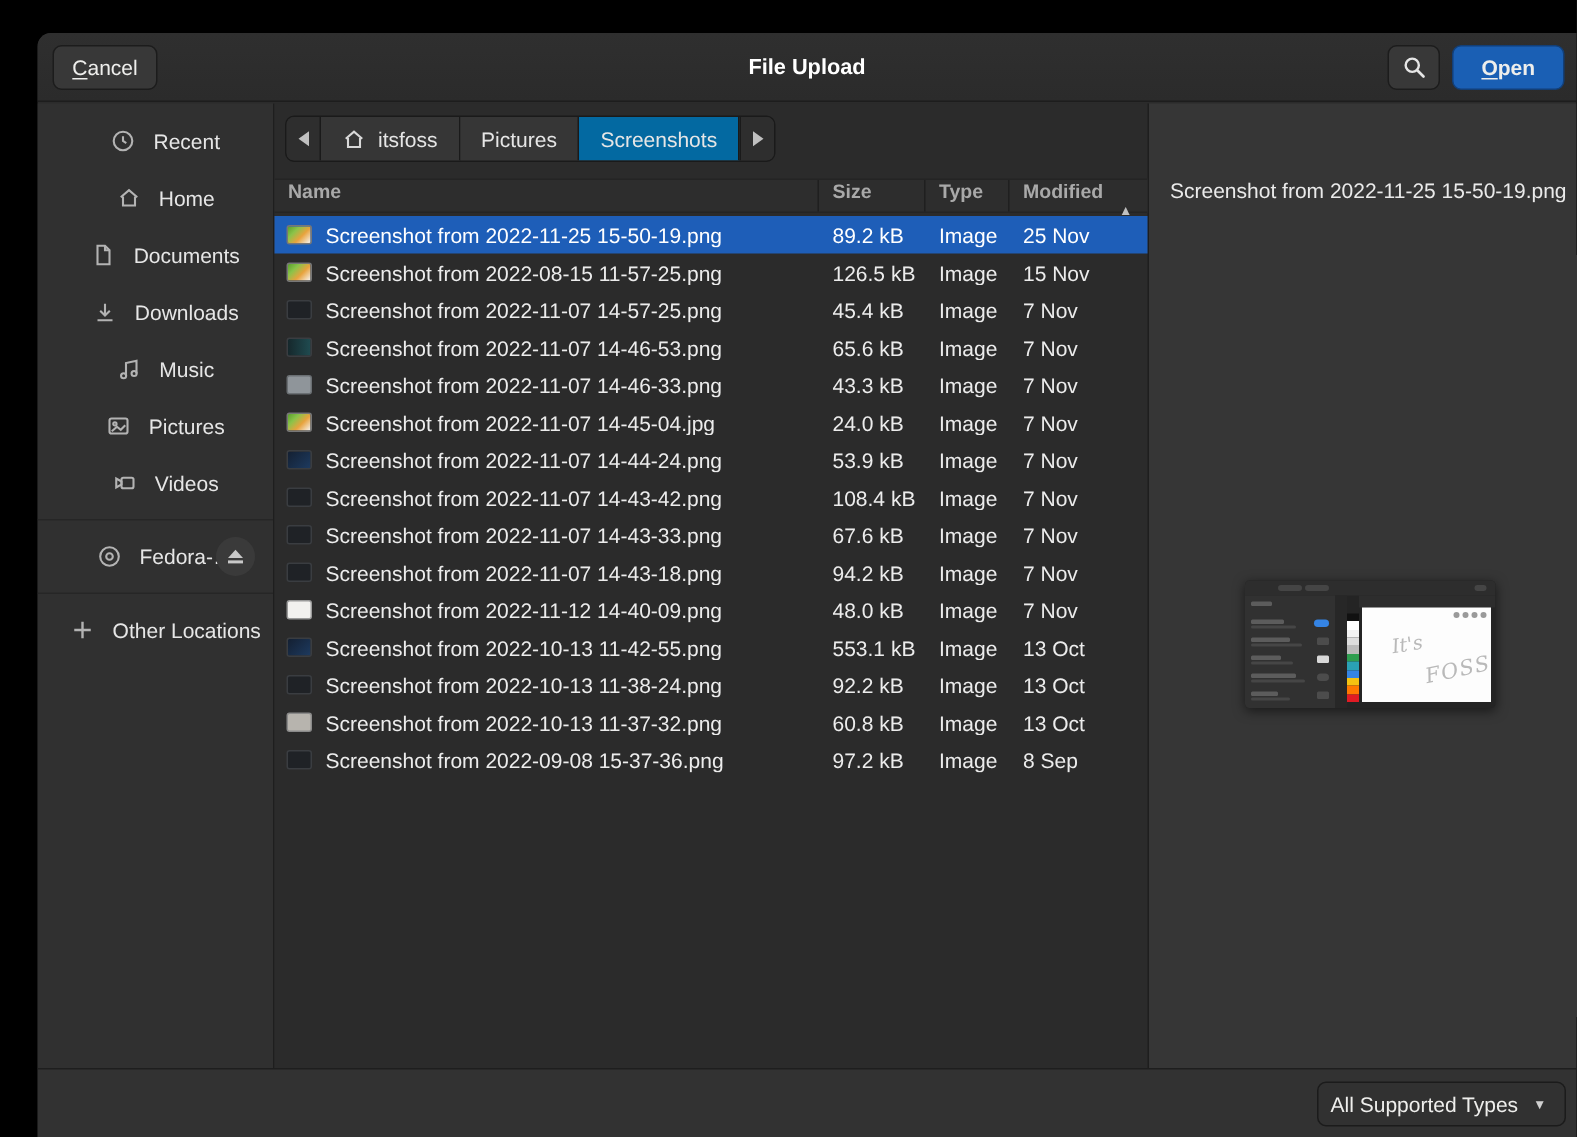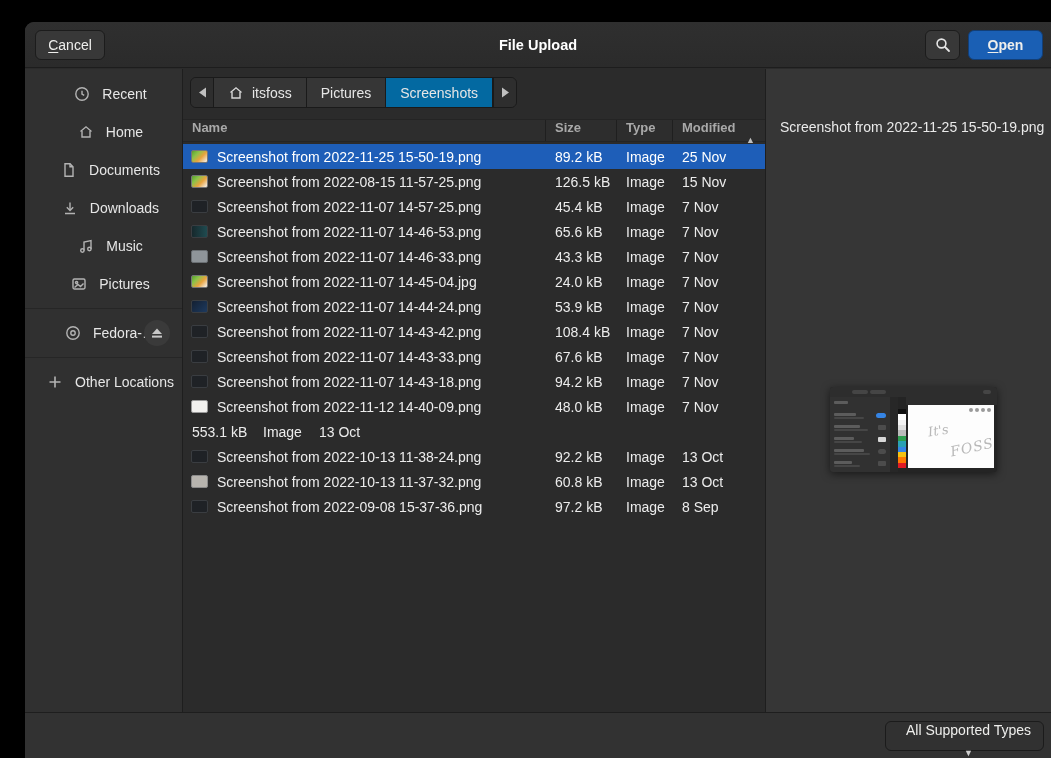--- a/index.html
+++ b/index.html
@@ -112,24 +112,24 @@
   .pt-dots span { width:4px; height:4px; border-radius:50%; background:#9a9a9a; display:block; }
   .pt-ink1 { position:absolute; left:20px; top:18px; color:#b9b9b9; font-size:13px;
     font-style:italic; transform:rotate(-9deg); font-family:"DejaVu Serif",serif; }
   .pt-ink2 { position:absolute; left:42px; top:34px; color:#b9b9b9; font-size:14px;
     font-style:italic; transform:rotate(-12deg); letter-spacing:1px;
     font-family:"DejaVu Serif",serif; }
 
   
   .actionbar { position:absolute; left:0; bottom:0; width:100%; height:46px;
     background:#323232; border-top:1px solid #1e1e1e; }
-  .filter-btn { position:absolute; right:7px; top:8px; height:30px; padding:0 12px 0 20px;
+  .filter-btn { position:absolute; right:7px; top:8px; height:30px; padding:0 12px 0 8px;
     display:flex; align-items:center; gap:10px; background:#313131;
     border:1px solid #1b1b1b; border-radius:6px; color:#eeeeec; font-size:14px;
-    cursor:pointer;flex-direction:column; }
+    cursor:pointer; }
   .filter-btn .arr { font-size:9px; color:#d0d0d0; }
 </style>
 </head>
 <body>
 
 <div class="dialog">
 
   <div class="headerbar">
     <div class="btn cancel-btn"><u>C</u>ancel</div>
     <div class="title">File Upload</div>
@@ -197,20 +197,29 @@
         <div class="side-item">
           <span class="icon">
             <svg width="16" height="16" viewBox="0 0 16 16">
               <rect x="2" y="3" width="12" height="10" rx="1.4"></rect>
               <circle cx="5.6" cy="6.6" r="1.1"></circle>
               <path d="M3.5 11.5 7 8.5l2.5 2 3-3"></path>
             </svg>
           </span>
           <span>Pictures</span>
         </div>
+        <div class="side-item">
+          <span class="icon">
+            <svg width="16" height="16" viewBox="0 0 16 16">
+              <rect x="6" y="4.5" width="8" height="7" rx="1.2"></rect>
+              <path d="M6 7 2.5 5v6L6 9z"></path>
+            </svg>
+          </span>
+          <span>Videos</span>
+        </div>
         <div class="side-sep"></div>
         <div class="side-item">
           <span class="icon">
             <svg width="16" height="16" viewBox="0 0 16 16">
               <circle cx="8" cy="8" r="6.2"></circle>
               <circle cx="8" cy="8" r="2.2"></circle>
             </svg>
           </span>
           <span>Fedora-…</span>
           <span class="eject-btn">
@@ -376,20 +385,24 @@
           <div class="frow">
             <div class="cell name">
               <span class="thumb white"></span>
               <span>Screenshot from 2022-11-12 14-40-09.png</span>
             </div>
             <div class="cell size">48.0 kB</div>
             <div class="cell type">Image</div>
             <div class="cell mod">7 Nov</div>
           </div>
           <div class="frow">
+            <div class="cell name">
+              <span class="thumb blue"></span>
+              <span>Screenshot from 2022-10-13 11-42-55.png</span>
+            </div>
             <div class="cell size">553.1 kB</div>
             <div class="cell type">Image</div>
             <div class="cell mod">13 Oct</div>
           </div>
           <div class="frow">
             <div class="cell name">
               <span class="thumb dark"></span>
               <span>Screenshot from 2022-10-13 11-38-24.png</span>
             </div>
             <div class="cell size">92.2 kB</div>

